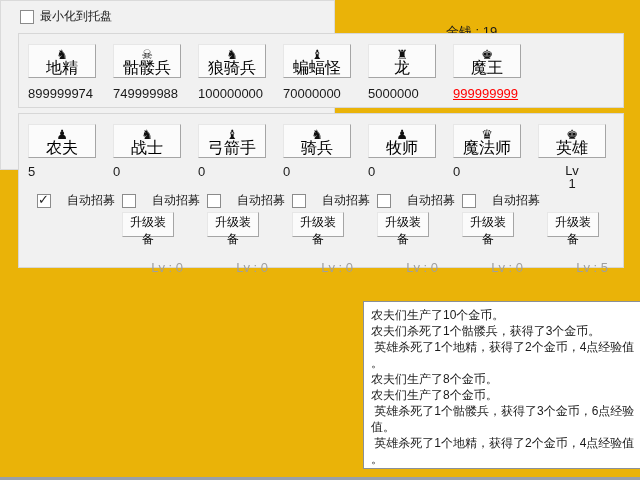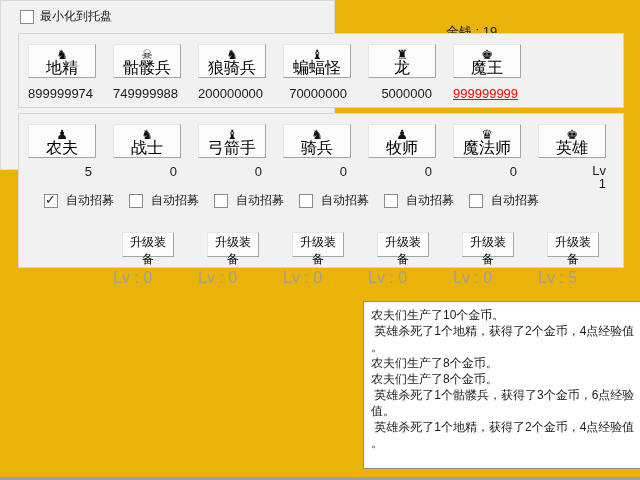--- a/index.html
+++ b/index.html
@@ -30,31 +30,31 @@
   
   .col{position:absolute;top:0;width:70px;height:100%}
   .unit-btn{
     position:absolute;left:0;top:10px;width:68px;height:34px;
     display:flex;flex-direction:column;align-items:center;justify-content:center;
     background:#fbfbfb;border:1px solid;border-color:#e7e7e7 #a5a5a5 #a5a5a5 #e7e7e7;
     font-family:inherit;padding:0;cursor:default
   }
   .icon{font-size:13px;line-height:13px;color:#111}
   .ulabel{font-size:16px;line-height:14px}
-  .count{position:absolute;left:0;width:68px;text-align:right;padding-right:4px;box-sizing:border-box;font-size:13px}
+  .count{position:absolute;left:0;width:68px;padding-right:4px;box-sizing:border-box;font-size:13px}
   #monsters-panel .count{top:52px}
   #army-panel .count{top:50px}
-  .count.center{padding-right:0;line-height:13px;top:47px}
-  .auto{position:absolute;left:16px;top:78px;display:flex;align-items:center;gap:8px;font-size:12px;white-space:nowrap;cursor:default}
+  .count.center{text-align:center;padding-right:0;line-height:13px;top:47px}
+  .auto{position:absolute;left:9px;top:78px;display:flex;align-items:center;gap:16px;font-size:12px;white-space:nowrap;cursor:default}
   .upgrade-btn{
-    position:absolute;left:9px;top:118px;width:52px;height:25px;font-size:12px;
+    position:absolute;left:9px;top:98px;width:52px;height:25px;font-size:12px;
     background:#fbfbfb;border:1px solid;border-color:#e7e7e7 #a5a5a5 #a5a5a5 #e7e7e7;
     font-family:Liberation Sans, sans-serif;cursor:default
   }
-  .lv{position:absolute;left:0;top:155px;width:70px;text-align:left;font-size:16px}
+  .lv{position:absolute;left:0;top:146px;width:70px;text-align:right;font-size:13px}
   #bottom-edge{position:absolute;left:0;bottom:0;width:640px;height:3px;background:#99a0a8}
 </style>
 </head>
 <body>
 
 <div id="window" style="background: #eab308;">
 
   <label id="tray">
     <span class="cb" id="tray-box"></span>
     <span>最小化到托盘</span>
@@ -74,21 +74,21 @@
       <span class="icon">☠</span>
       <span class="ulabel">骷髅兵</span>
     </button>
     <div class="count">749999988</div>
   </div>
       <div class="col" style="left: 179px;">
     <button class="unit-btn">
       <span class="icon">♞</span>
       <span class="ulabel">狼骑兵</span>
     </button>
-    <div class="count">200000000</div>
+    <div class="count">100000000</div>
   </div>
       <div class="col" style="left: 264px;">
     <button class="unit-btn">
       <span class="icon">♝</span>
       <span class="ulabel">蝙蝠怪</span>
     </button>
     <div class="count">70000000</div>
   </div>
       <div class="col" style="left: 349px;">
     <button class="unit-btn">
@@ -194,20 +194,21 @@
         </div>
 
     <button class="upgrade-btn">升级装备</button>
     <div class="lv" style="color: rgb(159, 159, 159);">Lv : 5</div>
   </div>
     </div>
 
   <div id="battle-panel"></div>
   <div id="log-panel">
       <div class="logline">农夫们生产了10个金币。</div>
+      <div class="logline">农夫们杀死了1个骷髅兵，获得了3个金币。</div>
       <div class="logline"> 英雄杀死了1个地精，获得了2个金币，4点经验值</div>
       <div class="logline">。</div>
       <div class="logline">农夫们生产了8个金币。</div>
       <div class="logline">农夫们生产了8个金币。</div>
       <div class="logline"> 英雄杀死了1个骷髅兵，获得了3个金币，6点经验</div>
       <div class="logline">值。</div>
       <div class="logline"> 英雄杀死了1个地精，获得了2个金币，4点经验值</div>
       <div class="logline">。</div>
     </div>
 

